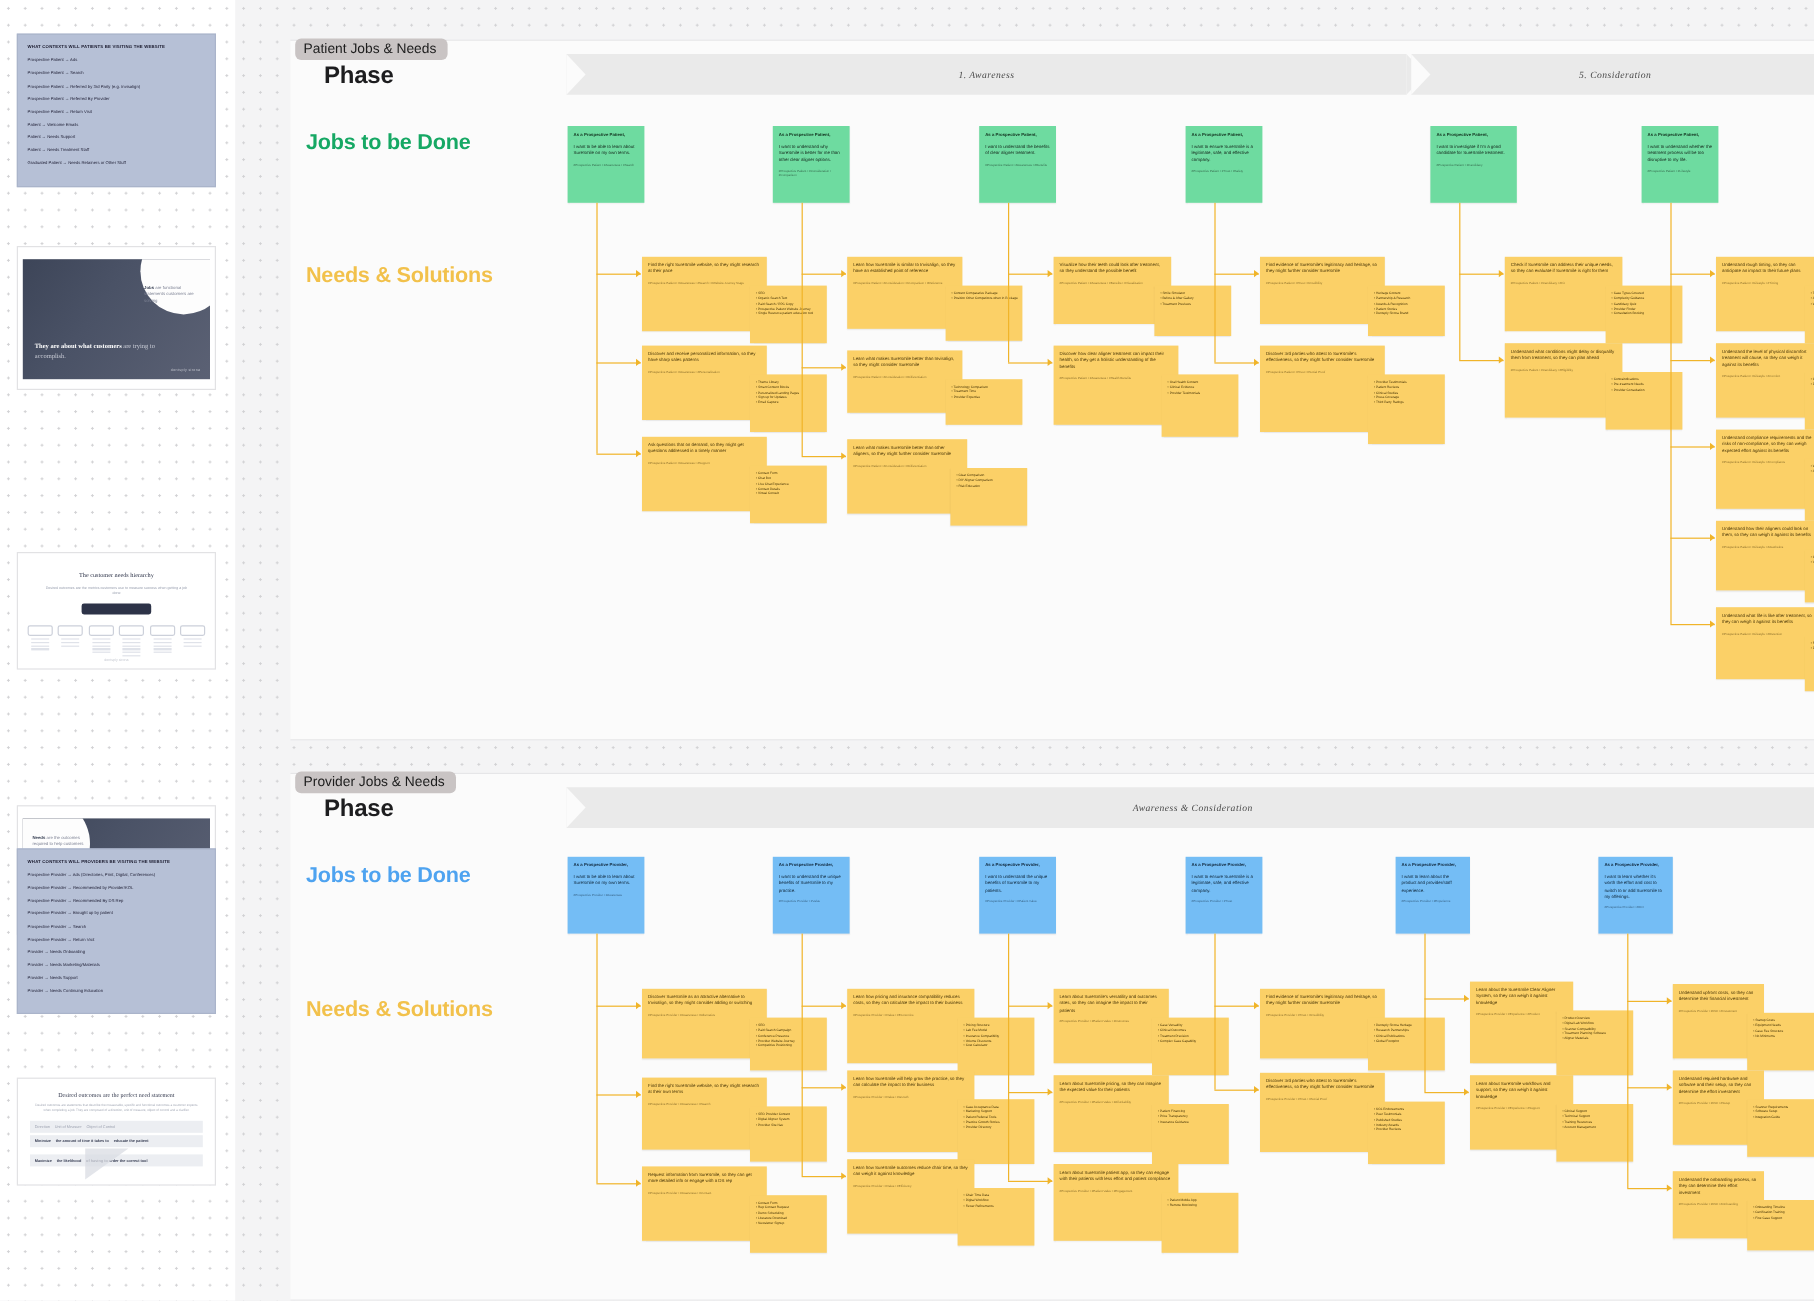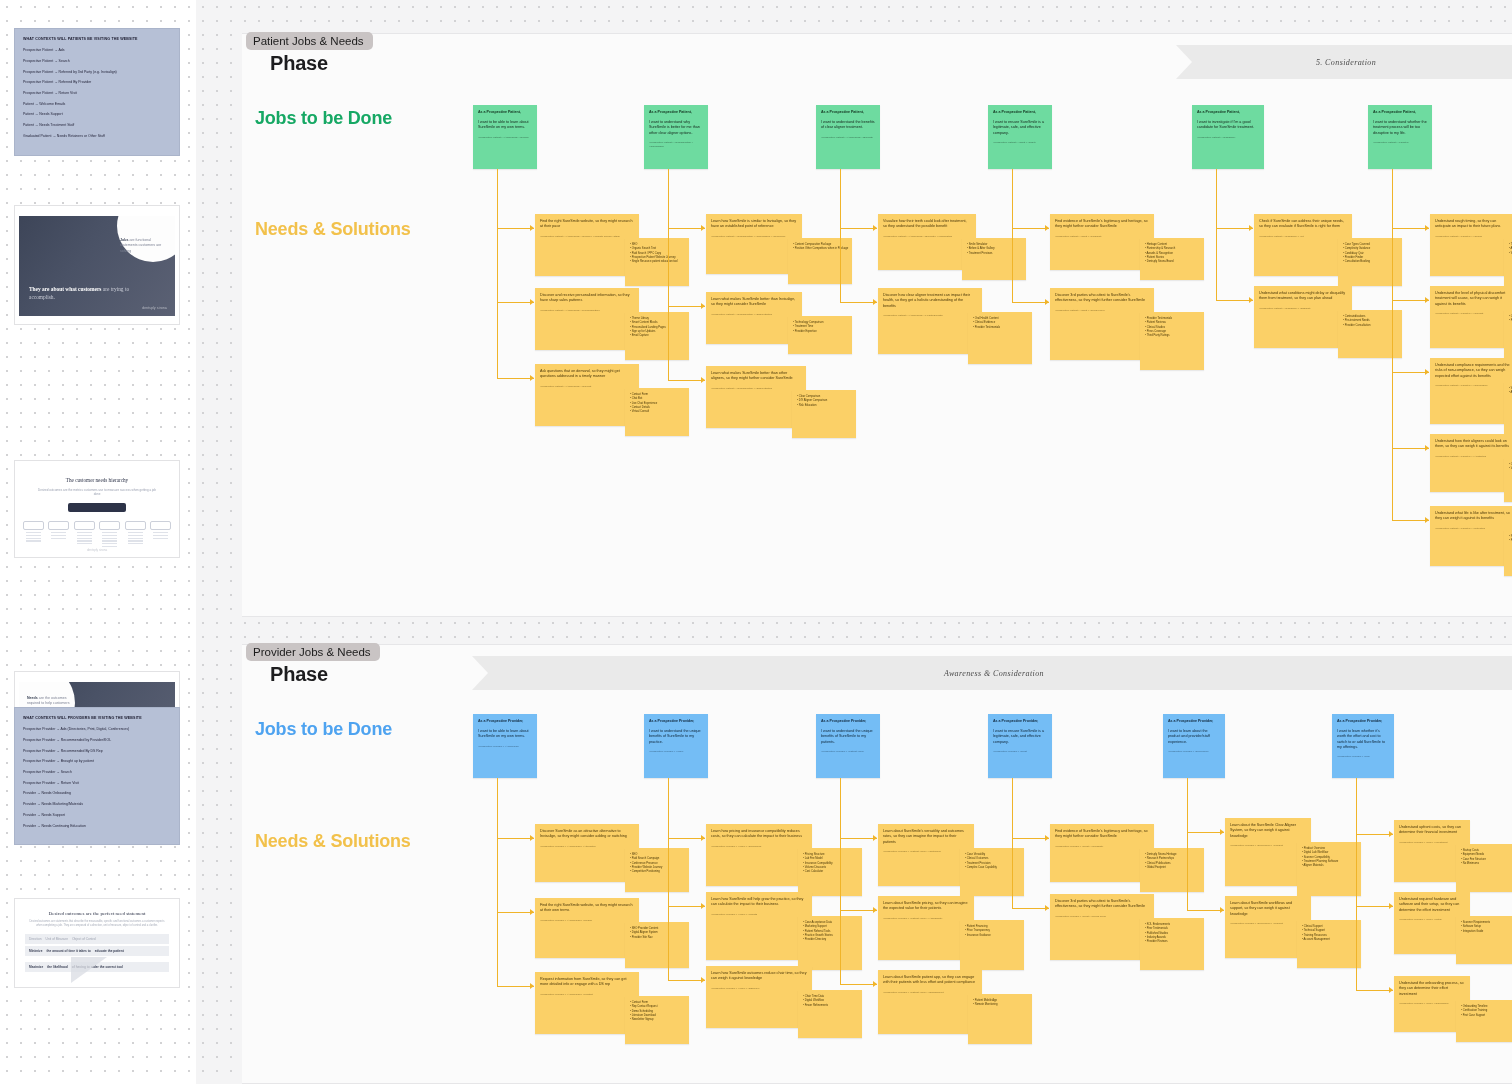--- a/index.html
+++ b/index.html
@@ -476,20 +476,23 @@
       <div class="ctx-item">Provider → Needs Continuing Education</div>
     </div>
   </div>
 
   <div class="section" id="sec-patient" style="top:33px;height:584px;">
     <div class="frame-tag">Patient Jobs &amp; Needs</div>
     <div class="phase-label" style="top:18px;">Phase</div>
     <div class="lane-label lane-green" style="top:74px;">Jobs to be Done</div>
     <div class="lane-label lane-amber" style="top:185px;">Needs &amp; Solutions</div>
 
+    <div class="chev" style="left:230px;width:700px;top:11px;">
+      <span class="chev-txt">1. Awareness</span>
+    </div>
     <div class="chev" style="left:934px;width:340px;top:11px;">
       <span class="chev-txt">5. Consideration</span>
     </div>
   </div>
 
   <div class="section" id="sec-provider" style="top:644px;height:440px;">
     <div class="frame-tag">Provider Jobs &amp; Needs</div>
     <div class="phase-label" style="top:18px;">Phase</div>
     <div class="lane-label lane-blue" style="top:74px;">Jobs to be Done</div>
     <div class="lane-label lane-amber" style="top:186px;">Needs &amp; Solutions</div>

